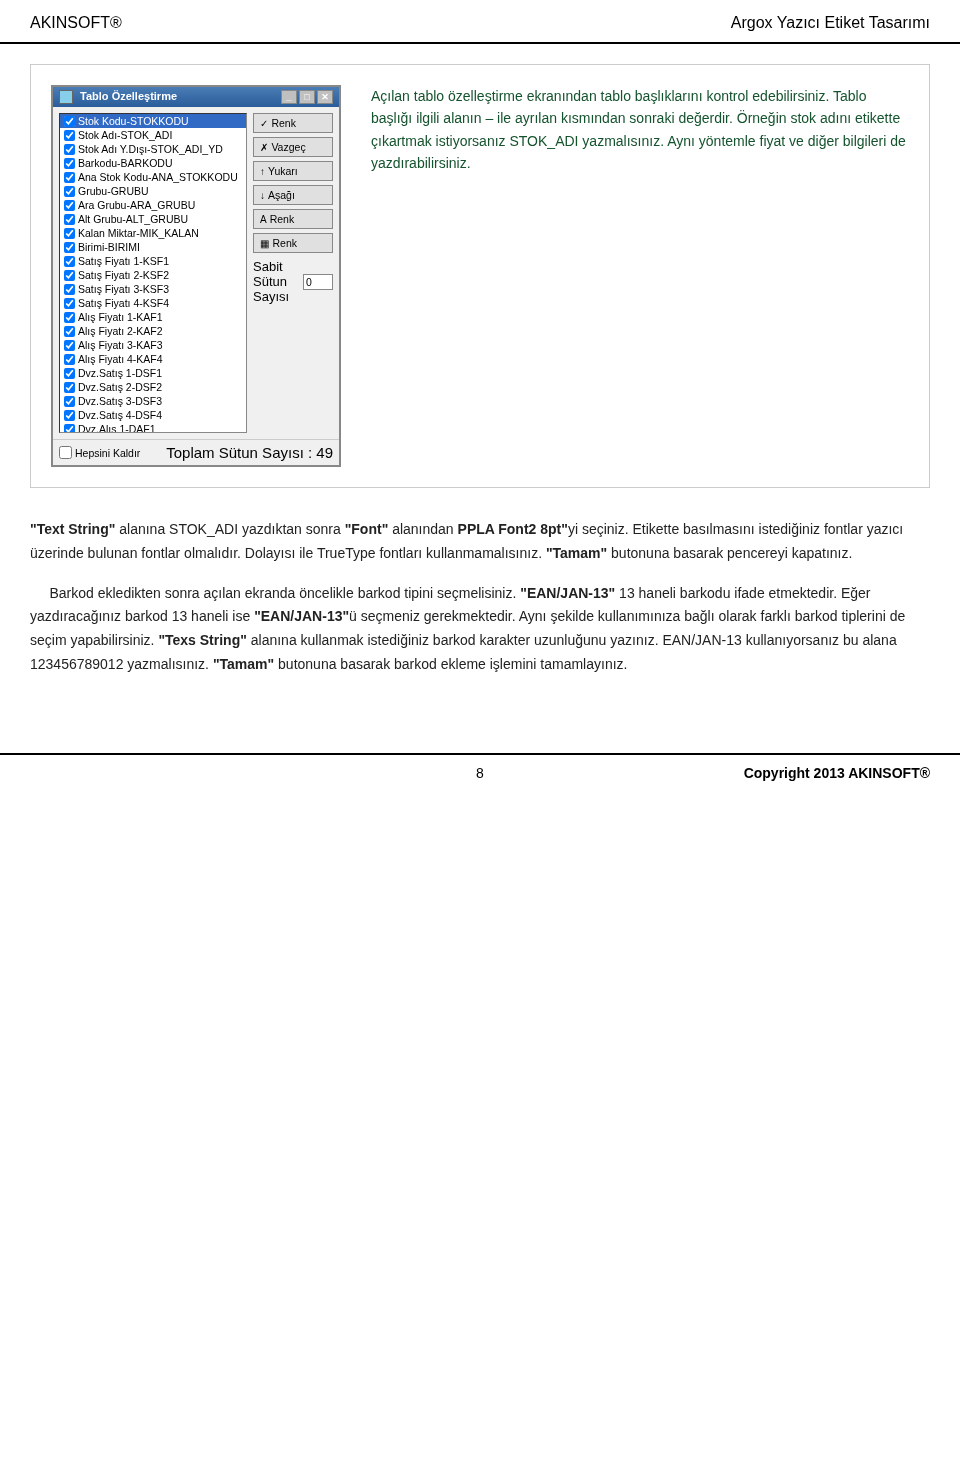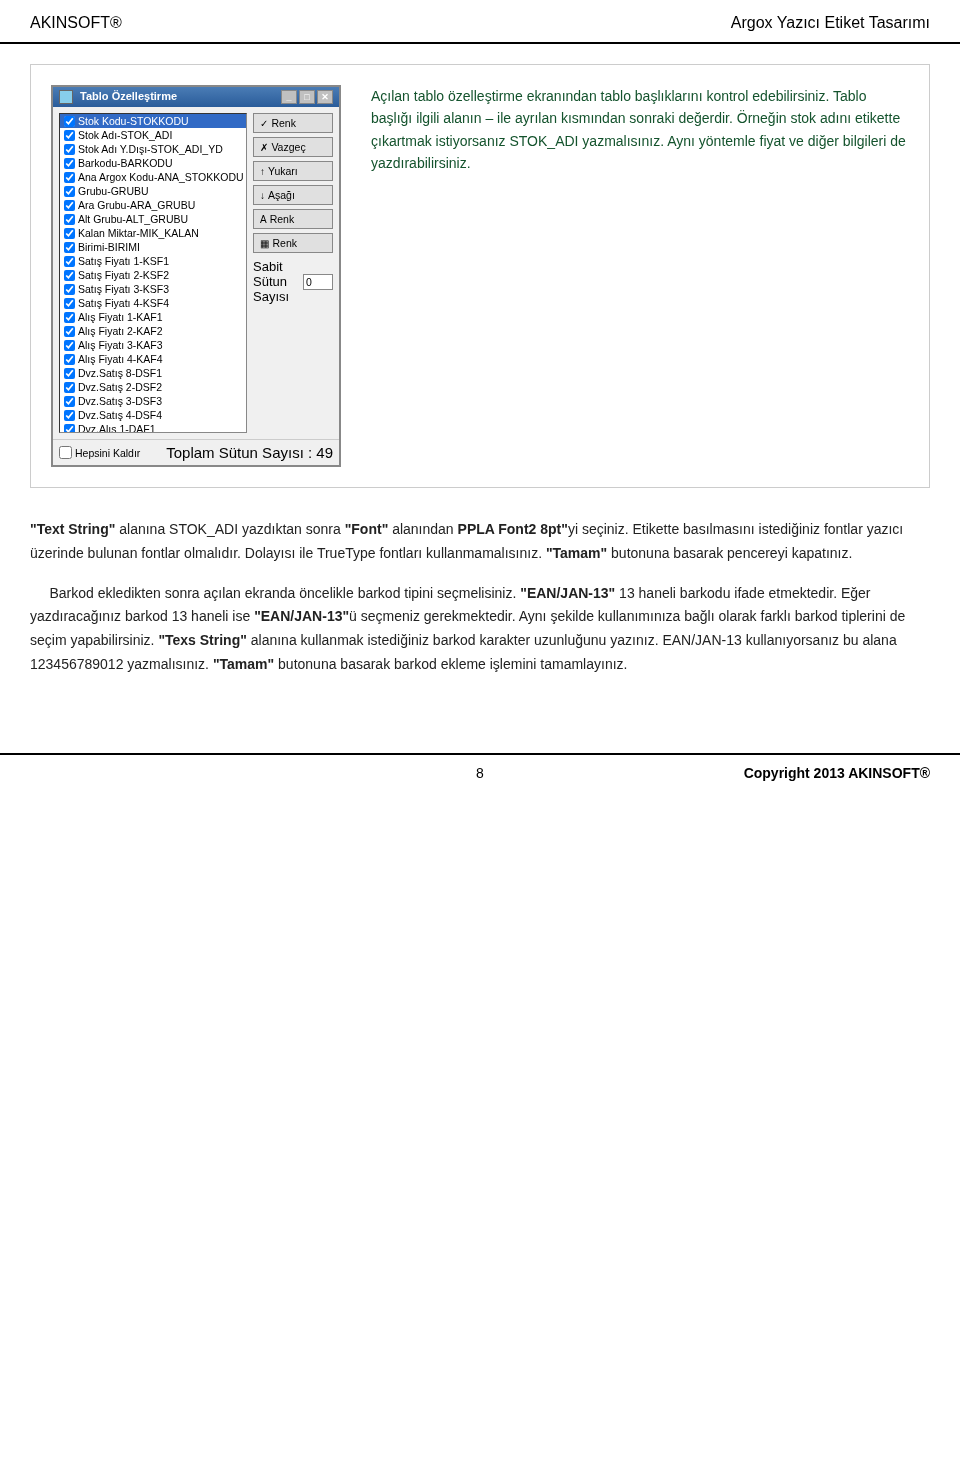--- a/index.html
+++ b/index.html
@@ -235,21 +235,21 @@
             <div class="list-item">
               <input type="checkbox" checked="" style="">
               <span>Stok Adı Y.Dışı-STOK_ADI_YD</span>
             </div>
             <div class="list-item">
               <input type="checkbox" checked="" style="">
               <span>Barkodu-BARKODU</span>
             </div>
             <div class="list-item">
               <input type="checkbox" checked="" style="">
-              <span>Ana Argox Kodu-ANA_STOKKODU</span>
+              <span>Ana Stok Kodu-ANA_STOKKODU</span>
             </div>
             <div class="list-item">
               <input type="checkbox" checked="" style="">
               <span>Grubu-GRUBU</span>
             </div>
             <div class="list-item">
               <input type="checkbox" checked="" style="">
               <span>Ara Grubu-ARA_GRUBU</span>
             </div>
             <div class="list-item">
@@ -291,21 +291,21 @@
             <div class="list-item">
               <input type="checkbox" checked="" style="">
               <span>Alış Fiyatı 3-KAF3</span>
             </div>
             <div class="list-item">
               <input type="checkbox" checked="" style="">
               <span>Alış Fiyatı 4-KAF4</span>
             </div>
             <div class="list-item">
               <input type="checkbox" checked="" style="">
-              <span>Dvz.Satış 8-DSF1</span>
+              <span>Dvz.Satış 1-DSF1</span>
             </div>
             <div class="list-item">
               <input type="checkbox" checked="" style="">
               <span>Dvz.Satış 2-DSF2</span>
             </div>
             <div class="list-item">
               <input type="checkbox" checked="" style="">
               <span>Dvz.Satış 3-DSF3</span>
             </div>
             <div class="list-item">

